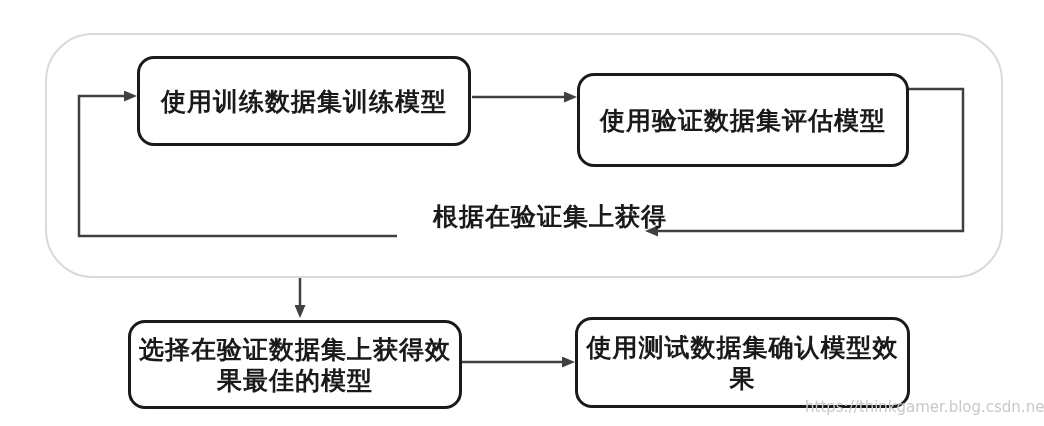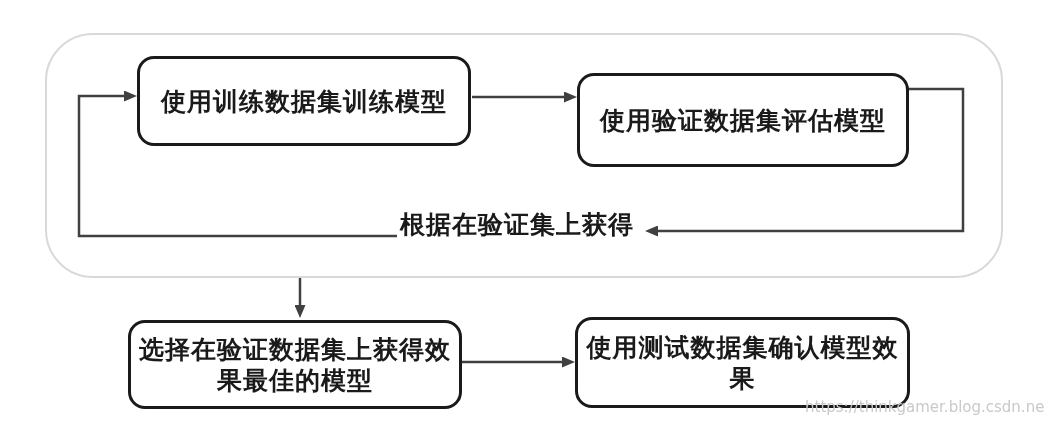--- a/index.html
+++ b/index.html
@@ -36,21 +36,21 @@
     text-align:center;line-height:31px;
     box-sizing:border-box;
   }
   .node-train{left:137px;top:56px;width:334px;height:90px;}
   .node-validate{left:577px;top:53px;width:332px;height:94px;margin-top:20px;}
   .node-select{left:128px;top:320px;width:334px;height:89px;}
   .node-test{left:575px;top:317px;width:335px;height:91px;}
   .annotation{
     position:absolute;left:367px;top:202px;width:300px;
     font-size:25px;font-weight:700;letter-spacing:1px;
-    text-align:center;line-height:30px;color:var(--text);margin-top:8px;
+    text-align:right;line-height:30px;color:var(--text);
   }
   .watermark{
     position:absolute;left:805px;top:398px;width:235px;
     font-size:15px;color:var(--watermark);
     text-align:right;white-space:nowrap;
   }
 </style>
 </head>
 <body>
 

